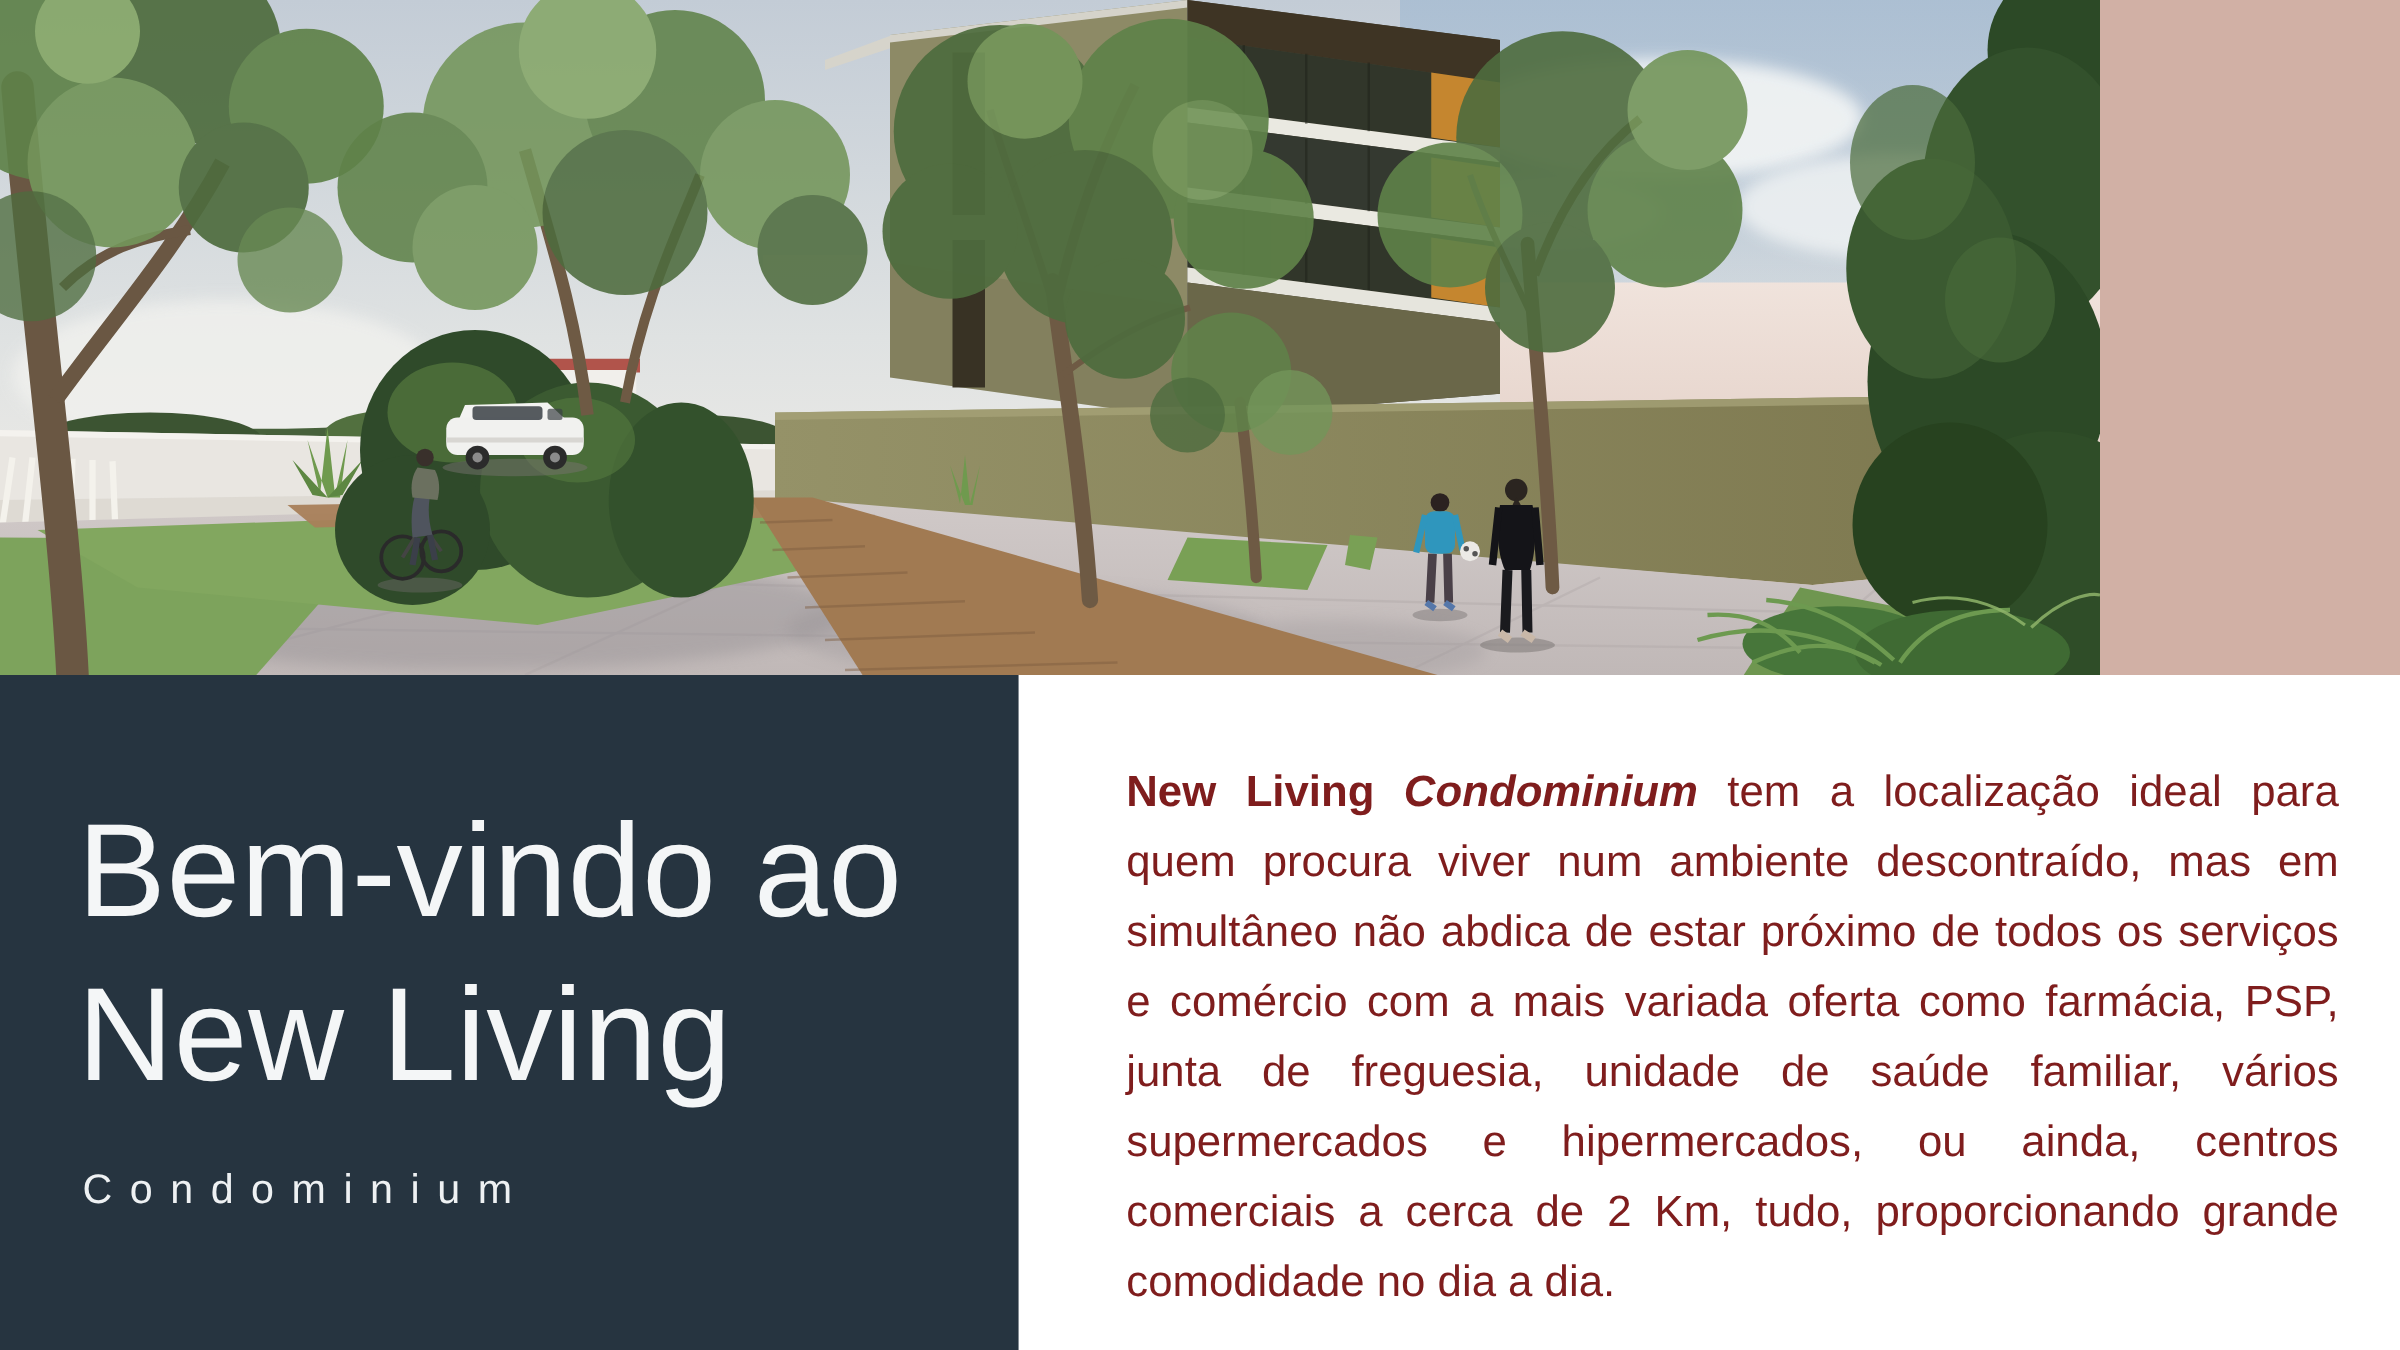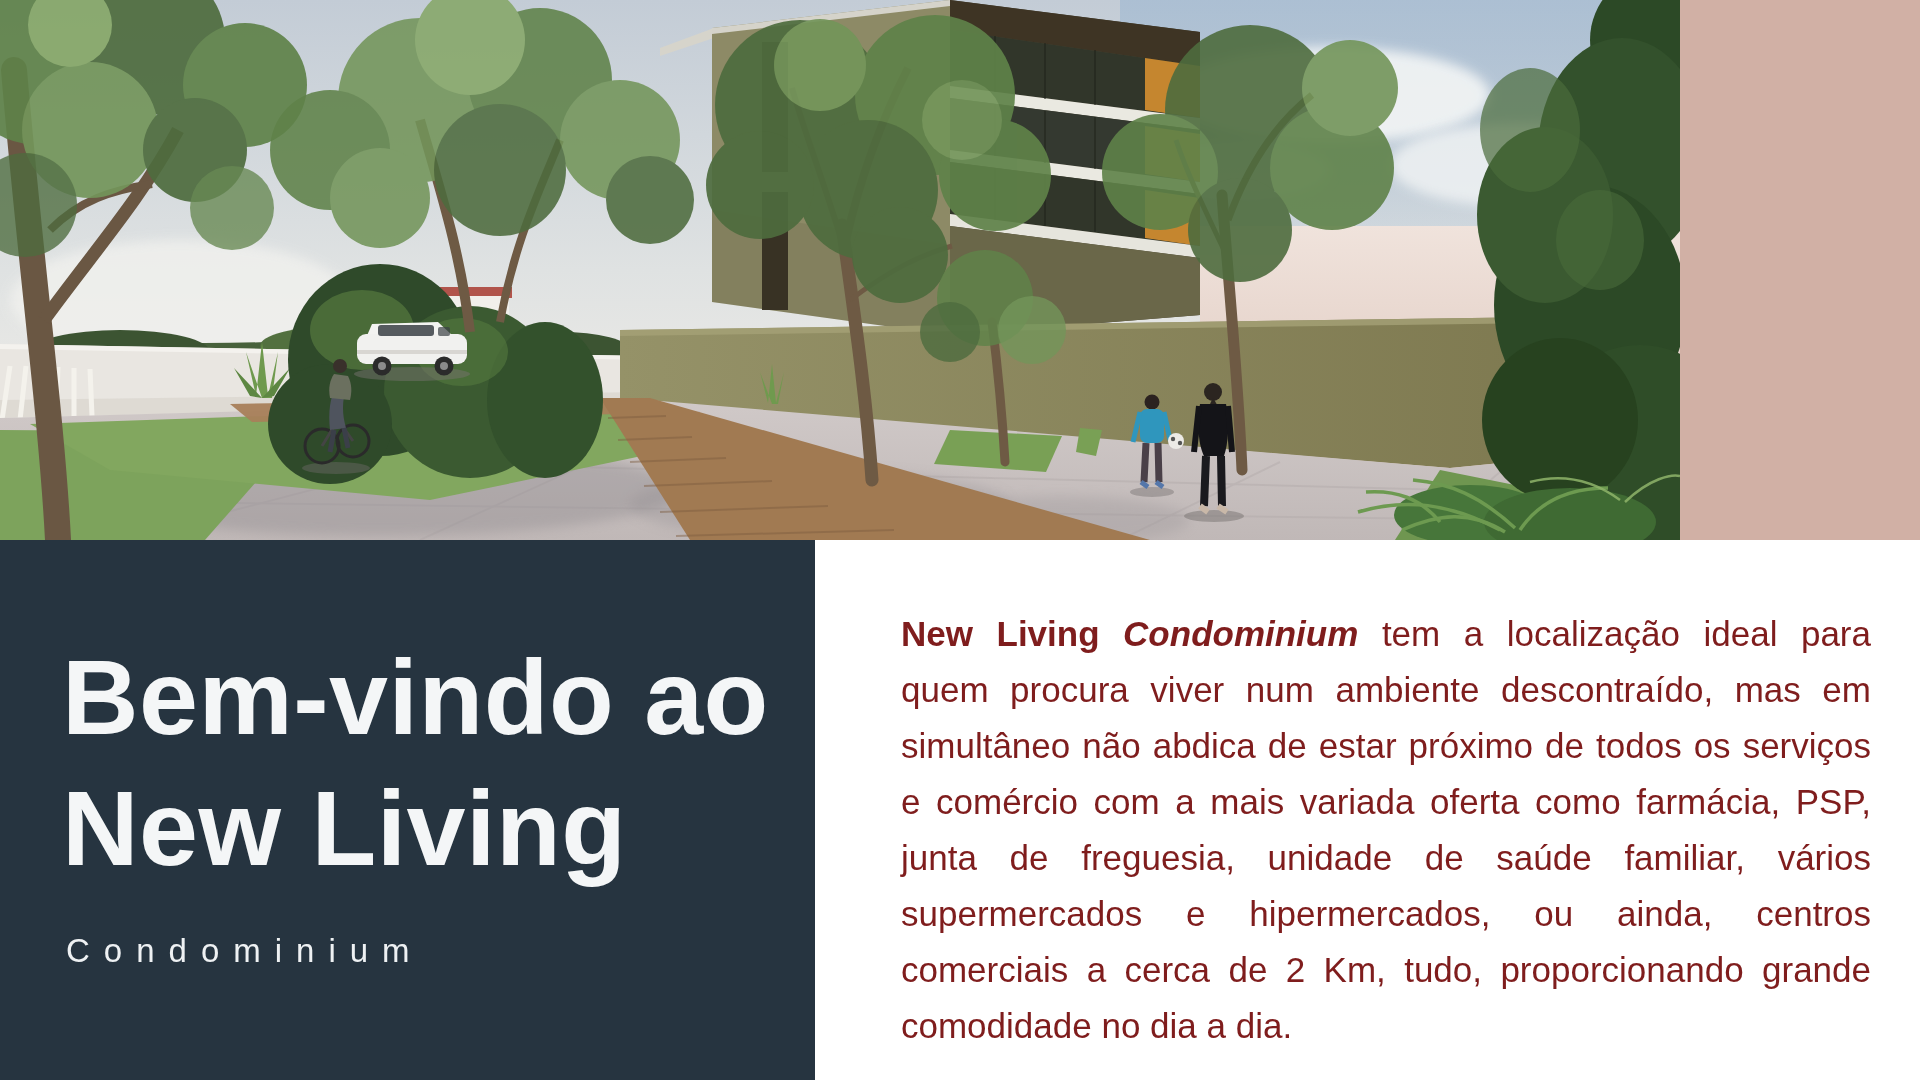--- a/index.html
+++ b/index.html
@@ -4,21 +4,21 @@
 <style>
   html,body{margin:0;padding:0;background:#ffffff;}
   .slide{position:relative;width:1920px;height:1080px;overflow:hidden;
          font-family:"Liberation Sans",sans-serif;background:#ffffff;}
   .photo{position:absolute;left:0;top:0;width:1680px;height:540px;background:#dfe2e2;overflow:hidden;}
   .photo svg{display:block;width:1680px;height:540px;}
   .pink-strip{position:absolute;left:1680px;top:0;width:240px;height:540px;background:#d1b0a5;}
   .dark-panel{position:absolute;left:0;top:540px;width:815px;height:540px;background:#263440;}
   .white-panel{position:absolute;left:815px;top:540px;width:1105px;height:540px;background:#ffffff;}
   .title{position:absolute;left:62px;top:92px;margin:0;color:#f4f6f7;
-         font-size:106px;line-height:131px;font-weight:700;letter-spacing:.5px;}
+         font-size:106px;line-height:131px;font-weight:400;letter-spacing:.5px;}
   .subtitle{position:absolute;left:66px;top:392px;color:#eef1f3;
             font-size:33px;letter-spacing:14px;font-weight:400;}
   .desc{position:absolute;left:70px;top:50px;width:970px;margin:16px;color:#7f1d1d;
         font-size:35px;line-height:56px;text-align:justify;font-weight:400;}
   .desc strong{font-weight:700;}
   .desc em{font-style:italic;}
   .logo{position:absolute;left:886px;top:440px;width:148px;height:172px;opacity:.84;z-index:5;}
   .logo svg{display:block;width:148px;height:172px;overflow:visible;}
   .logo text{font-family:"Liberation Serif",serif;}
   .logo .tag{font-family:"Liberation Sans",sans-serif;}

